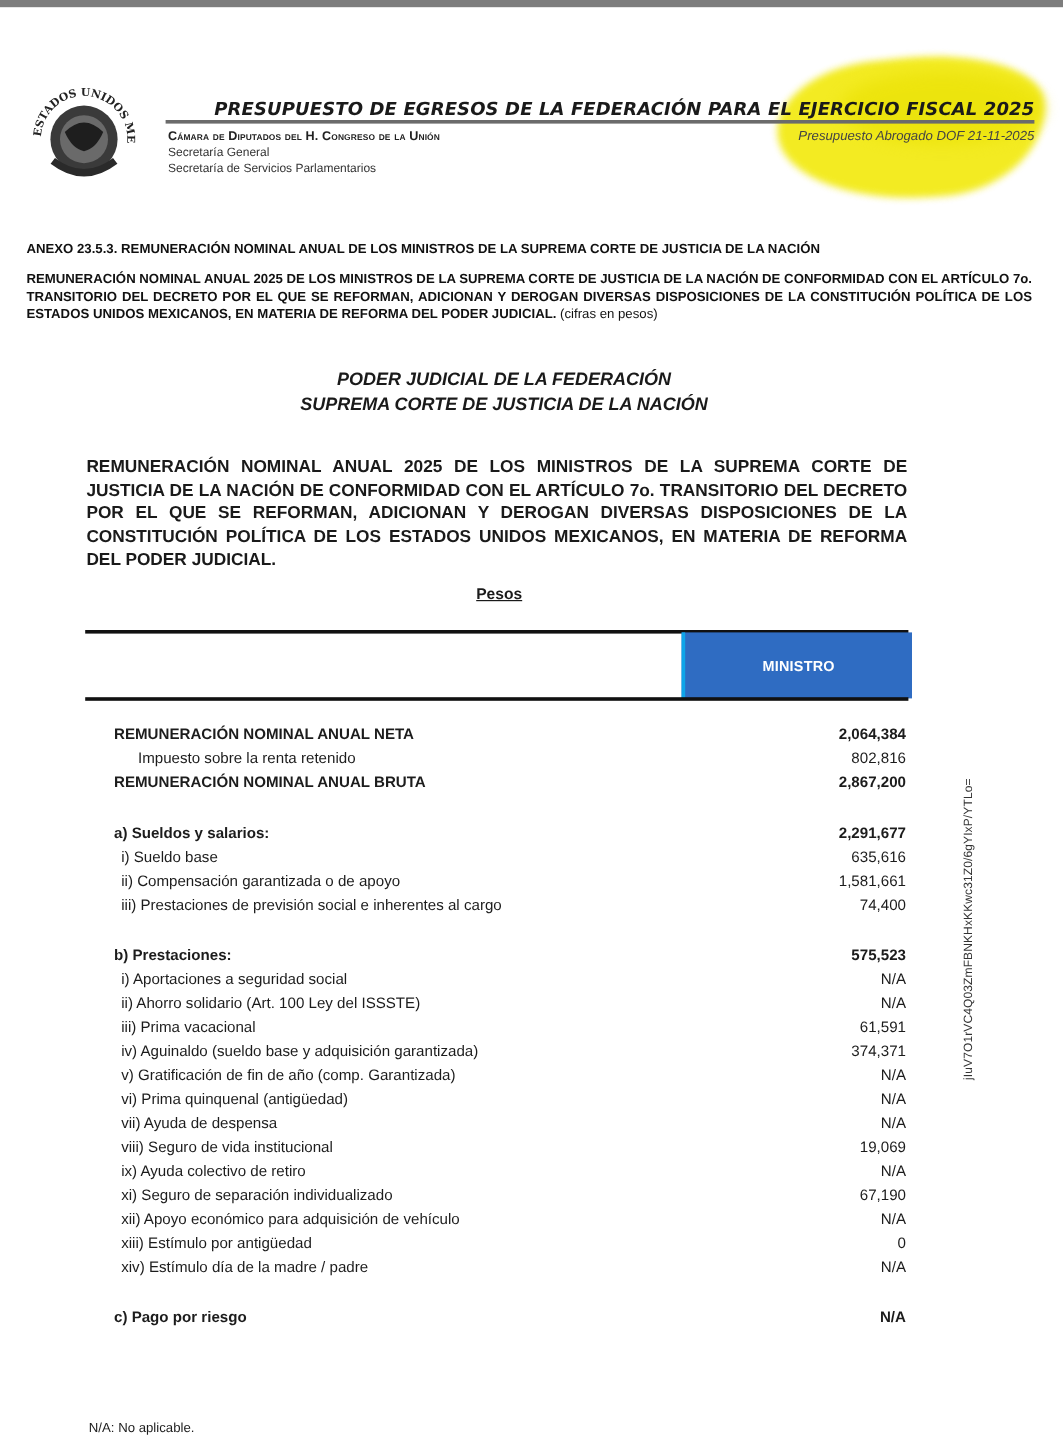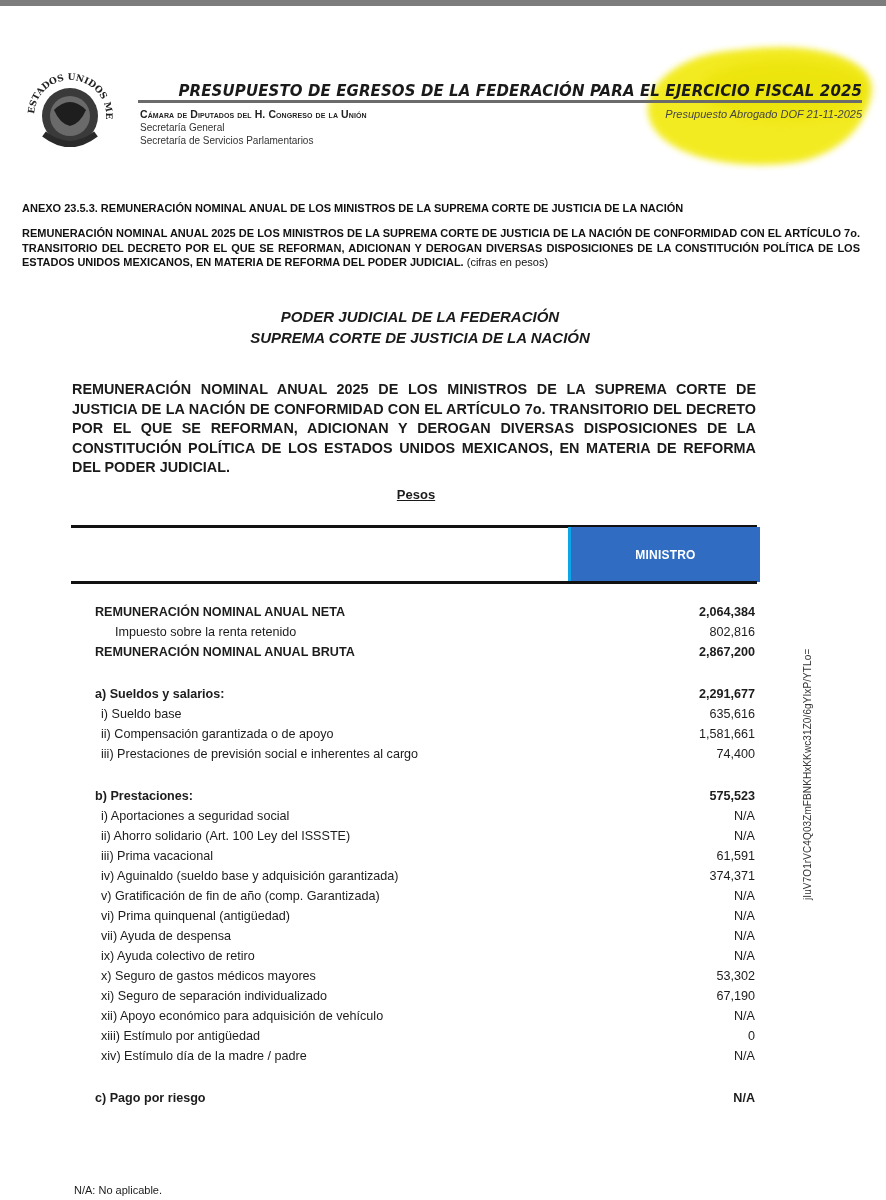--- a/index.html
+++ b/index.html
@@ -205,26 +205,26 @@
     </div>
   <div class="row sub">
       <span class="label">vi) Prima quinquenal (antigüedad)</span>
       <span class="value">N/A</span>
     </div>
   <div class="row sub">
       <span class="label">vii) Ayuda de despensa</span>
       <span class="value">N/A</span>
     </div>
   <div class="row sub">
+      <span class="label">viii) Seguro de vida institucional</span>
+      <span class="value">19,069</span>
+    </div>
+  <div class="row sub">
       <span class="label">ix) Ayuda colectivo de retiro</span>
       <span class="value">N/A</span>
-    </div>
-  <div class="row sub">
-      <span class="label">x) Seguro de gastos médicos mayores</span>
-      <span class="value">53,302</span>
     </div>
   <div class="row sub">
       <span class="label">xi) Seguro de separación individualizado</span>
       <span class="value">67,190</span>
     </div>
   <div class="row sub">
       <span class="label">xii) Apoyo económico para adquisición de vehículo</span>
       <span class="value">N/A</span>
     </div>
   <div class="row sub">

